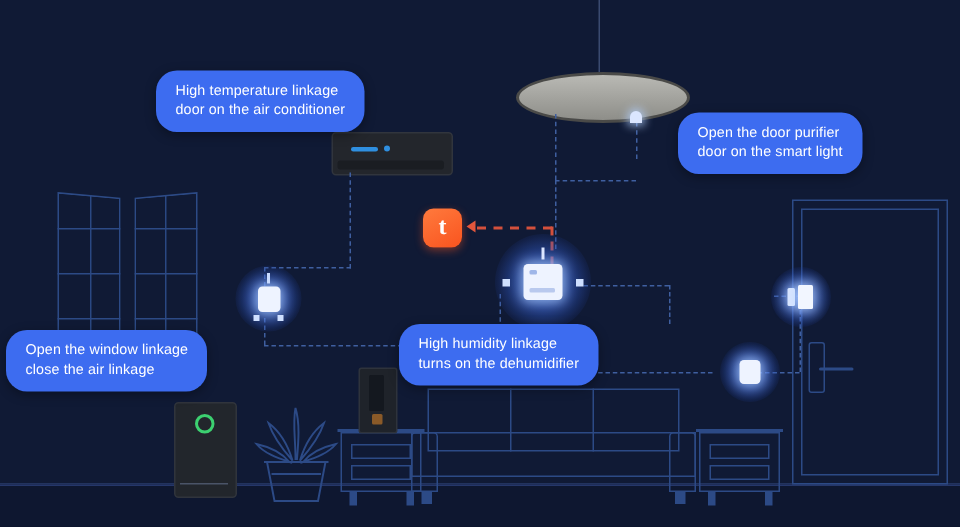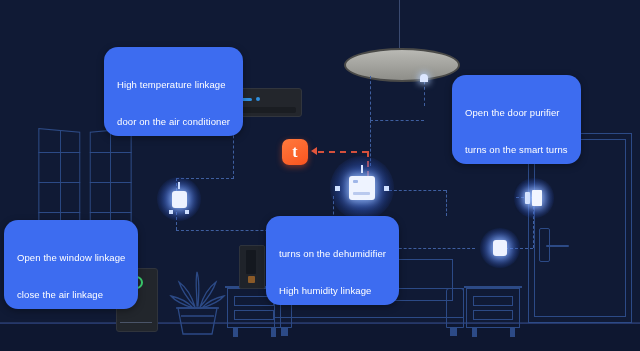--- a/index.html
+++ b/index.html
@@ -28,21 +28,21 @@
     position:absolute;width:0;height:0;
     border-top:4px solid transparent;border-bottom:4px solid transparent;
     border-right:6px solid #e2563c;
   }
   
   .bubble{
     position:absolute;background:#3d6cf0;color:#fff;border-radius:14px;
     padding:7px 13px 8px 13px;font-size:9.5px;line-height:13px;
     letter-spacing:.1px;white-space:nowrap;box-shadow:0 2px 7px rgba(0,0,0,.35);
   }
-  .bubble div{display:block;margin-top:24px;}
+  .bubble div{display:block;}
   
   .node{
     position:absolute;border-radius:50%;
     display:flex;align-items:center;justify-content:center;
     background:radial-gradient(circle at 50% 50%, rgba(90,140,255,.85) 0%,
                rgba(55,100,220,.5) 40%, rgba(30,60,150,.18) 68%, rgba(16,26,53,0) 80%);
   }
   .node-body{
     background:#eef3ff;border-radius:3px;box-shadow:0 0 8px 2px rgba(180,210,255,.65);
   }
@@ -253,26 +253,26 @@
     </div>
   </div>
 
   <div class="bubble" style="left:104px;top:47px;">
     <div>High temperature linkage</div>
     <div>door on the air conditioner</div>
   </div>
 
   <div class="bubble" style="left:452px;top:75px;">
     <div>Open the door purifier</div>
-    <div>turns on the smart turns</div>
+    <div>door on the smart light</div>
   </div>
 
   <div class="bubble" style="left:4px;top:220px;">
     <div>Open the window linkage</div>
     <div>close the air linkage</div>
   </div>
 
   <div class="bubble" style="left:266px;top:216px;">
+    <div>High humidity linkage</div>
     <div>turns on the dehumidifier</div>
-    <div>High humidity linkage</div>
   </div>
 
 </div>
 
 </body></html>

